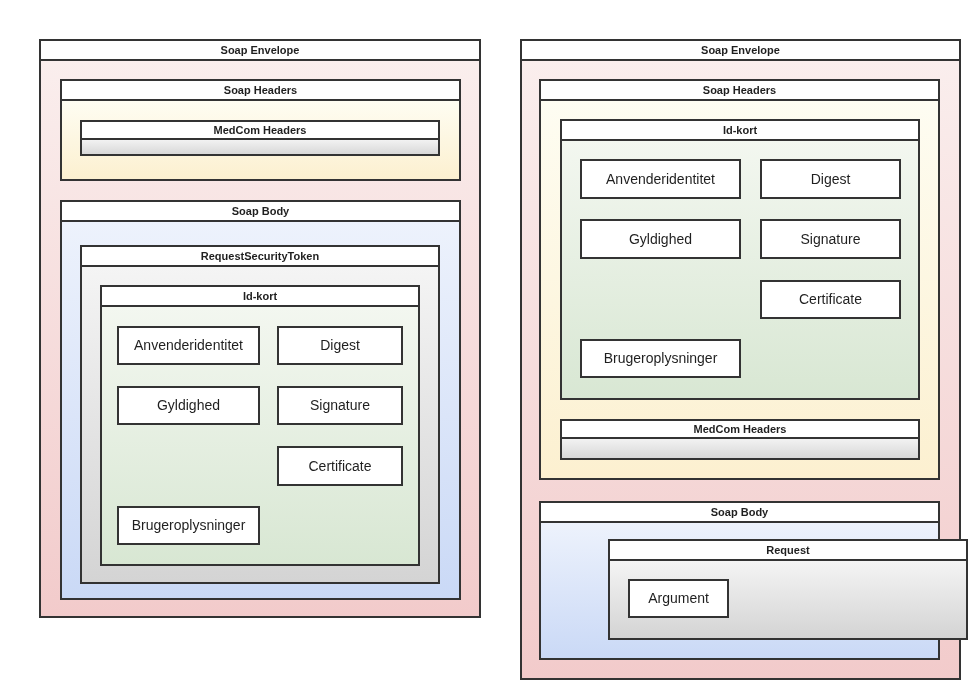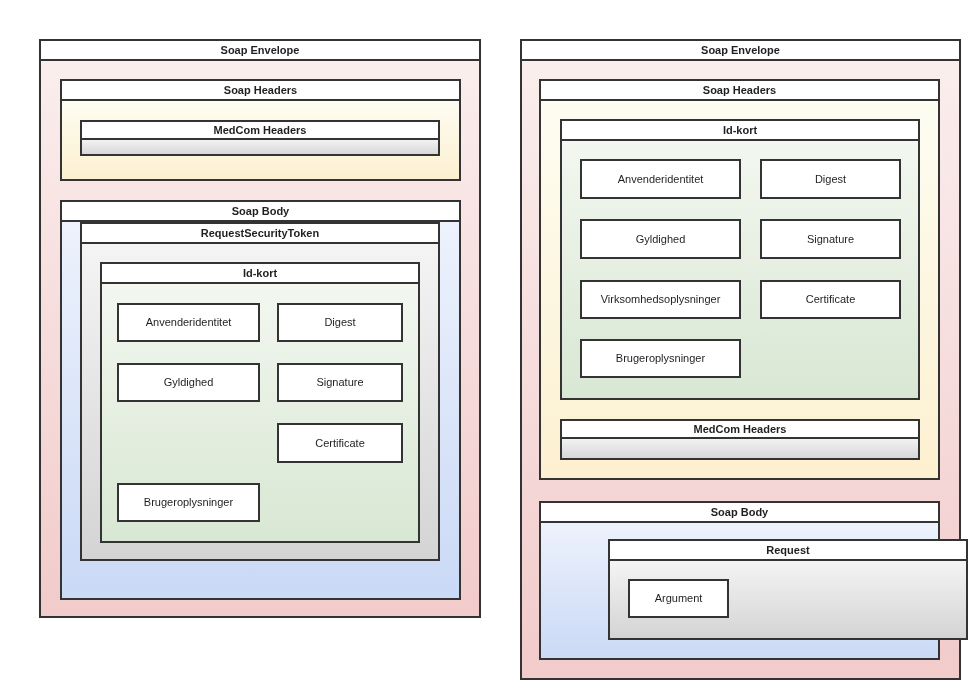--- a/index.html
+++ b/index.html
@@ -41,21 +41,21 @@
   .bg-graybar { background: linear-gradient(180deg, var(--graybar-top, #f2f2f2) 0%,var(--graybar-bottom, #d8d8d8) 100%); }
   .item {
     position: absolute;
     box-sizing: border-box;
     background: #ffffff;
     border: 2px solid var(--border, #333333);
     display: flex;
     align-items: center;
     justify-content: center;
     text-align: center;
-    font-size: 11px;
+    font-size: 14px;
     line-height: 13px;
     color: var(--text, #1f1f1f);
     white-space: pre-line;
   }
 </style>
 </head>
 <body>
 
 <div class="canvas">
 
@@ -71,21 +71,21 @@
             <div class="nbox-header hdr-sm">MedCom Headers</div>
             <div class="nbox-body bg-graybar"></div>
           </div>
         </div>
       </div>
 
       <div class="nbox" style="left:19px; top:139px; width:401px; height:400px;">
         <div class="nbox-header">Soap Body</div>
         <div class="nbox-body bg-blue">
 
-          <div class="nbox" style="left:18px; top:0; width:360px; height:339px;">
+          <div class="nbox" style="left:18px; top:23px; width:360px; height:339px;">
             <div class="nbox-header">RequestSecurityToken</div>
             <div class="nbox-body bg-gray">
 
               <div class="nbox" style="left:18px; top:18px; width:320px; height:281px;">
                 <div class="nbox-header">Id-kort</div>
                 <div class="nbox-body bg-green">
                   <div class="item" style="left:15px; top:19px; width:143px; height:39px;">Anvenderidentitet</div>
                   <div class="item" style="left:175px; top:19px; width:126px; height:39px;">Digest</div>
                   <div class="item" style="left:15px; top:79px; width:143px; height:39px;">Gyldighed</div>
                   <div class="item" style="left:175px; top:79px; width:126px; height:39px;">Signature</div>
@@ -111,21 +111,20 @@
         <div class="nbox-header">Soap Headers</div>
         <div class="nbox-body bg-yellow">
 
           <div class="nbox" style="left:19px; top:18px; width:360px; height:281px;">
             <div class="nbox-header">Id-kort</div>
             <div class="nbox-body bg-green">
               <div class="item" style="left:18px; top:18px; width:161px; height:40px;">Anvenderidentitet</div>
               <div class="item" style="left:198px; top:18px; width:141px; height:40px;">Digest</div>
               <div class="item" style="left:18px; top:78px; width:161px; height:40px;">Gyldighed</div>
               <div class="item" style="left:198px; top:78px; width:141px; height:40px;">Signature</div>
-              <div class="item" style="left:18px; top:139px; width:161px; height:39px;">Virksomhedsoplysninger</div>
               <div class="item" style="left:198px; top:139px; width:141px; height:39px;">Certificate</div>
               <div class="item" style="left:18px; top:198px; width:161px; height:39px;">Brugeroplysninger</div>
             </div>
           </div>
 
           <div class="nbox" style="left:19px; top:318px; width:360px; height:41px;">
             <div class="nbox-header hdr-sm">MedCom Headers</div>
             <div class="nbox-body bg-graybar"></div>
           </div>
 

